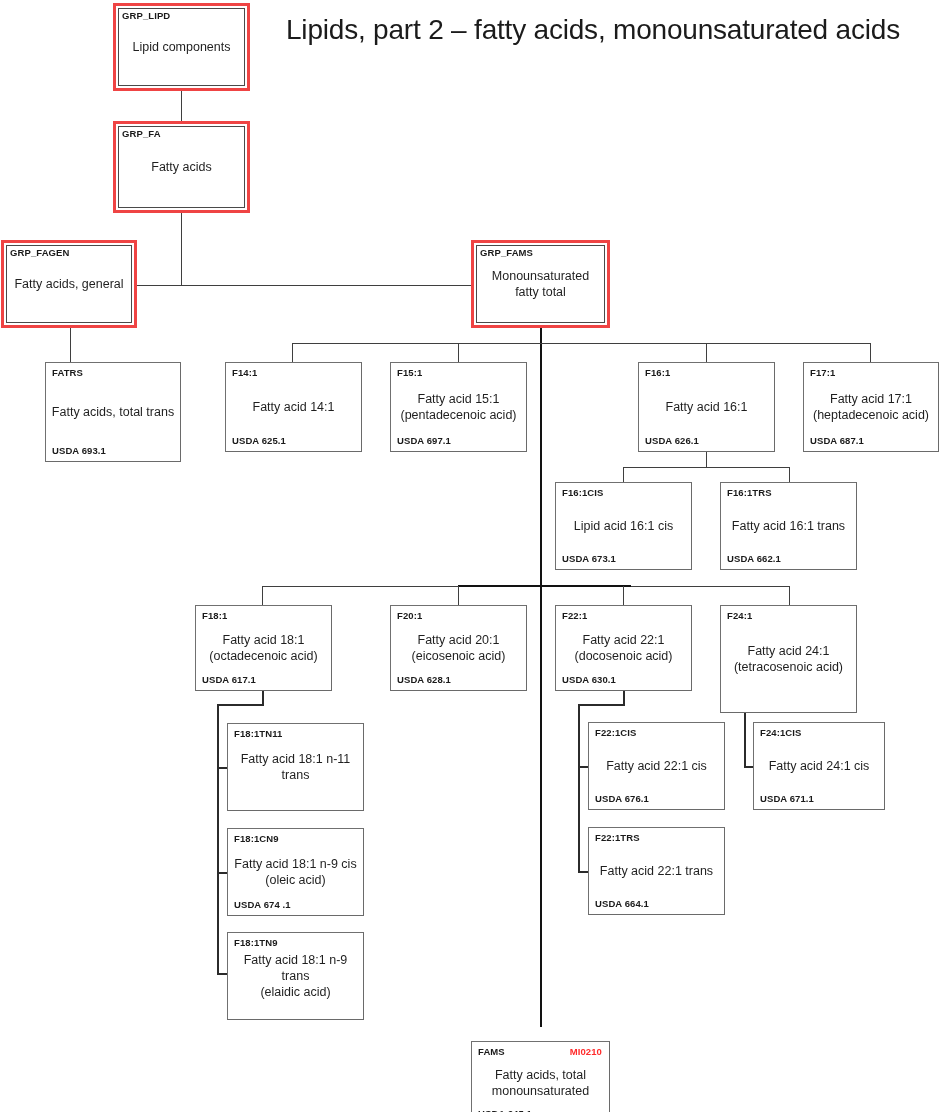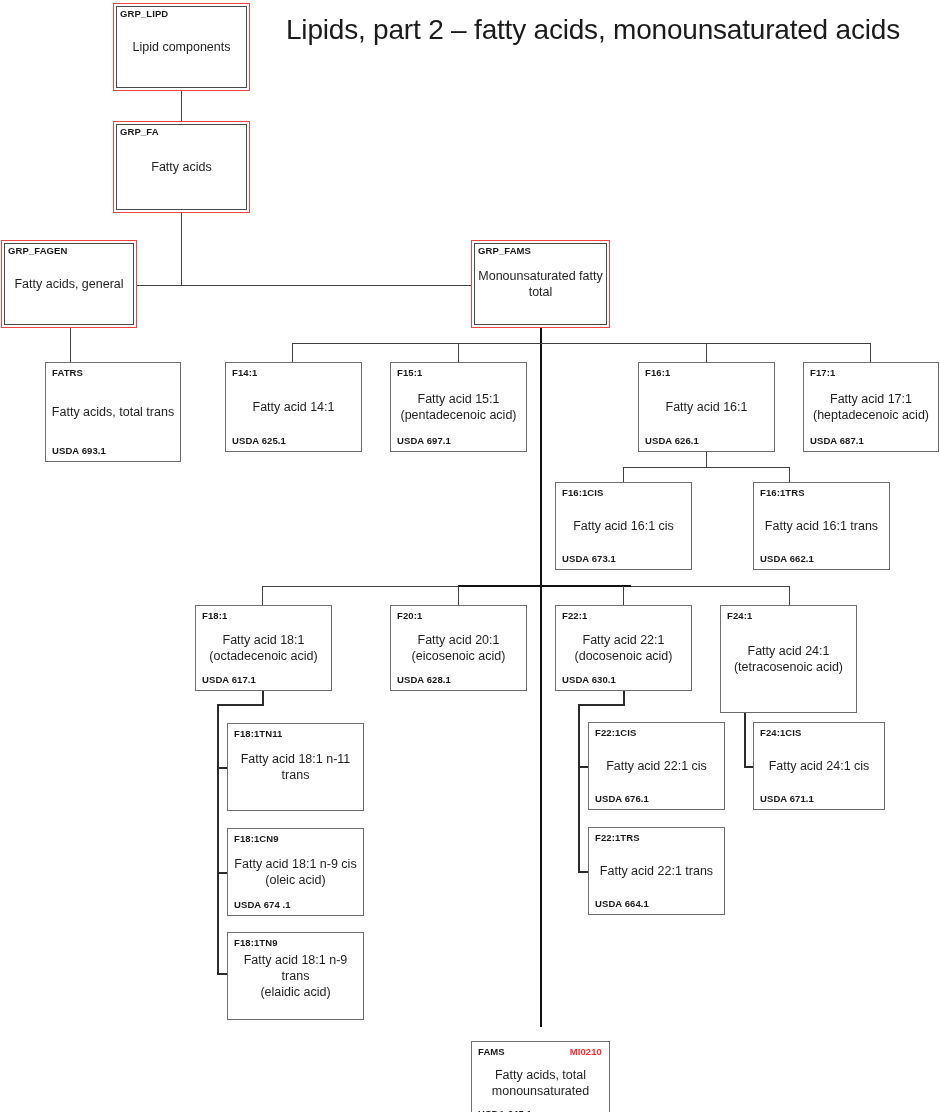--- a/index.html
+++ b/index.html
@@ -46,21 +46,21 @@
   
   .node {
     position: absolute;
     box-sizing: border-box;
     background: #ffffff;
     border: 1px solid #707070;
     border-right-color: #6a6a6a;
     border-bottom-color: #6a6a6a;
   }
   .node.group {
-    border: 1px solid #ef4444;
+    border: 3px solid #ef4444;
     padding: 4px;
   }
   .node.group .inner {
     position: absolute;
     left: 2px; top: 2px; right: 2px; bottom: 2px;
     border: 1px solid #4a4a4a;
     background: #ffffff;
   }
   .node .code {
     position: absolute;
@@ -207,25 +207,25 @@
   </div>
 
   <div class="node" style="left:803px; top:362px; width:136px; height:90px;">
     <div class="code">F17:1</div>
     <div class="title mid">Fatty acid 17:1<br>(heptadecenoic acid)</div>
     <div class="usda">USDA 687.1</div>
   </div>
 
   <div class="node" style="left:555px; top:482px; width:137px; height:88px;">
     <div class="code">F16:1CIS</div>
-    <div class="title mid">Fatty acid 16:1 cis</div>
+    <div class="title mid">Lipid acid 16:1 cis</div>
     <div class="usda">USDA 673.1</div>
   </div>
 
-  <div class="node" style="left:720px; top:482px; width:137px; height:88px;margin-left:33px;">
+  <div class="node" style="left:720px; top:482px; width:137px; height:88px;">
     <div class="code">F16:1TRS</div>
     <div class="title mid">Fatty acid 16:1 trans</div>
     <div class="usda">USDA 662.1</div>
   </div>
 
   <div class="node" style="left:195px; top:605px; width:137px; height:86px;">
     <div class="code">F18:1</div>
     <div class="title mid">Fatty acid 18:1<br>(octadecenoic acid)</div>
     <div class="usda">USDA 617.1</div>
   </div>

